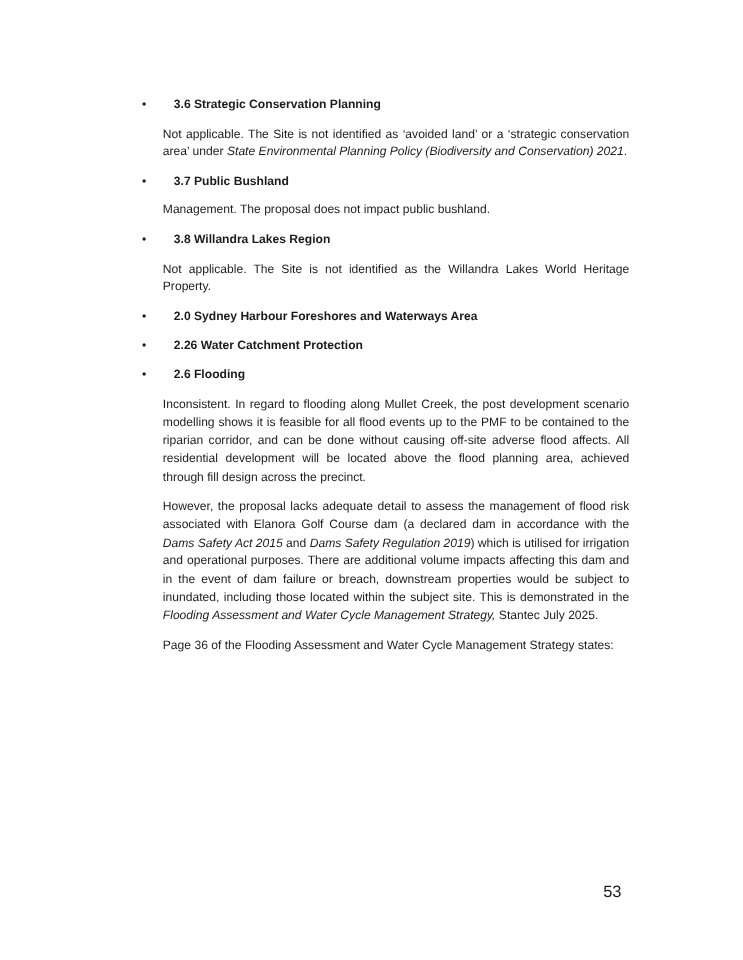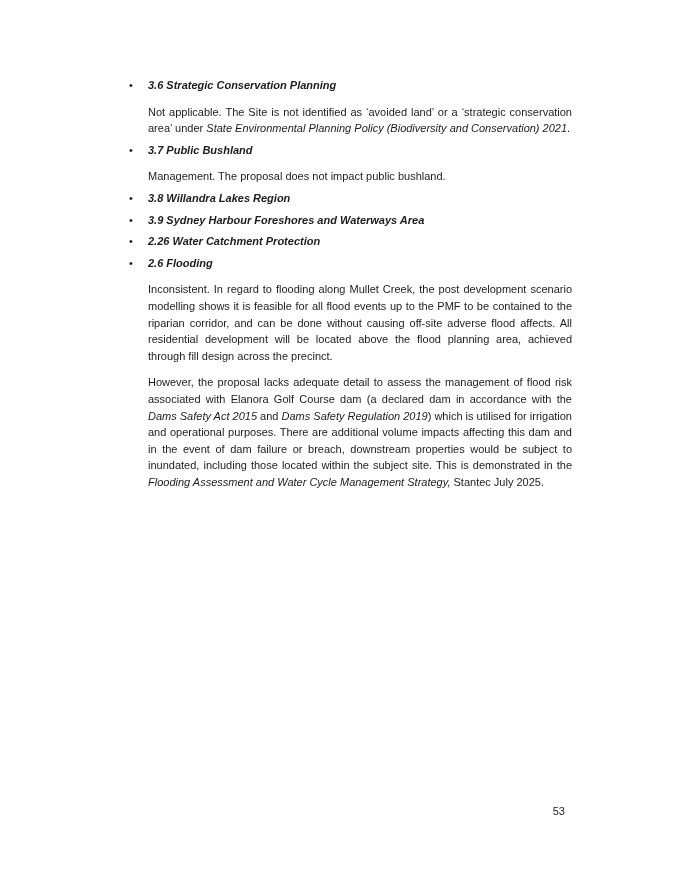--- a/index.html
+++ b/index.html
@@ -31,39 +31,38 @@
   .bullet-row:first-child {
     margin-top: 0;
   }
   .bullet {
     position: absolute;
     left: -19px;
     top: 0;
     font-size: 11px;
   }
   h3.heading {
-    margin: 0;
+    margin: 10px;
     font-size: 11px;
     line-height: 16.6px;
     font-weight: bold;
-    font-style: italic;
   }
   p.para {
     margin: 10px 0 0 0;
     text-align: justify;
   }
   p.para i {
     font-style: italic;
     margin-top: 45px;
   }
   .page-number {
     position: absolute;
     top: 804px;
     right: 110px;
-    font-size: 11px;
+    font-size: 15px;
     line-height: 14px;
   }
 </style>
 </head>
 <body>
 
 <div class="page">
   <div class="doc">
 
     <div class="bullet-row">
@@ -78,40 +77,42 @@
       <h3 class="heading">3.7 Public Bushland</h3>
     </div>
 
     <p class="para"><span>Management. The proposal does not impact public bushland.</span></p>
 
     <div class="bullet-row">
       <span class="bullet">•</span>
       <h3 class="heading">3.8 Willandra Lakes Region</h3>
     </div>
 
+    <p class="para"><span>Not applicable. The Site is not identified as the Willandra Lakes World Heritage Property.</span></p>
 
     <div class="bullet-row">
       <span class="bullet">•</span>
-      <h3 class="heading">3.9 Sydney Harbour Foreshores and Waterways Area</h3>
+      <h3 class="heading">2.0 Sydney Harbour Foreshores and Waterways Area</h3>
     </div>
 
 
     <div class="bullet-row">
       <span class="bullet">•</span>
       <h3 class="heading">2.26 Water Catchment Protection</h3>
     </div>
 
 
     <div class="bullet-row">
       <span class="bullet">•</span>
       <h3 class="heading">2.6 Flooding</h3>
     </div>
 
     <p class="para"><span>Inconsistent. In regard to flooding along Mullet Creek, the post development scenario modelling shows it is feasible for all flood events up to the PMF to be contained to the riparian corridor, and can be done without causing off-site adverse flood affects. All residential development will be located above the flood planning area, achieved through fill design across the precinct.</span></p>
 
     <p class="para"><span>However, the proposal lacks adequate detail to assess the management of flood risk associated with Elanora Golf Course dam (a declared dam in accordance with the </span><i>Dams Safety Act 2015</i><span> and </span><i>Dams Safety Regulation 2019</i><span>) which is utilised for irrigation and operational purposes. There are additional volume impacts affecting this dam and in the event of dam failure or breach, downstream properties would be subject to inundated, including those located within the subject site. This is demonstrated in the </span><i>Flooding Assessment and Water Cycle Management Strategy,</i><span> Stantec July 2025.</span></p>
 
 
+    <p class="para"><span>Page 36 of the Flooding Assessment and Water Cycle Management Strategy states:</span></p>
 
   </div>
 
   <div class="page-number">53</div>
 </div>
 
 </body></html>

